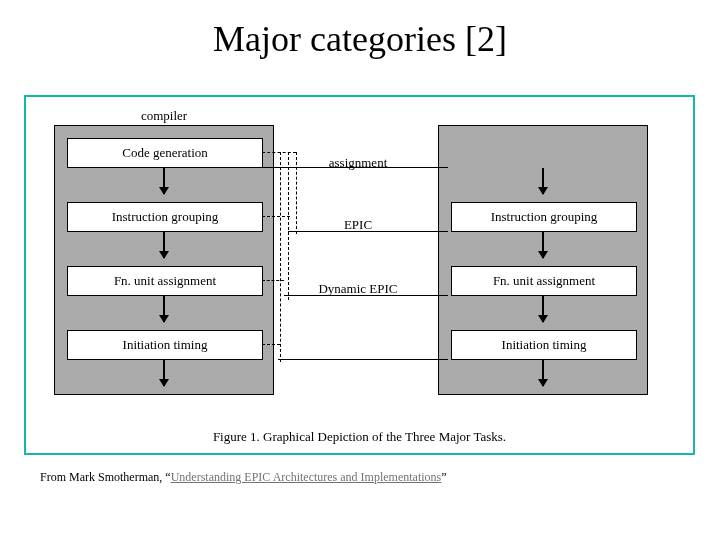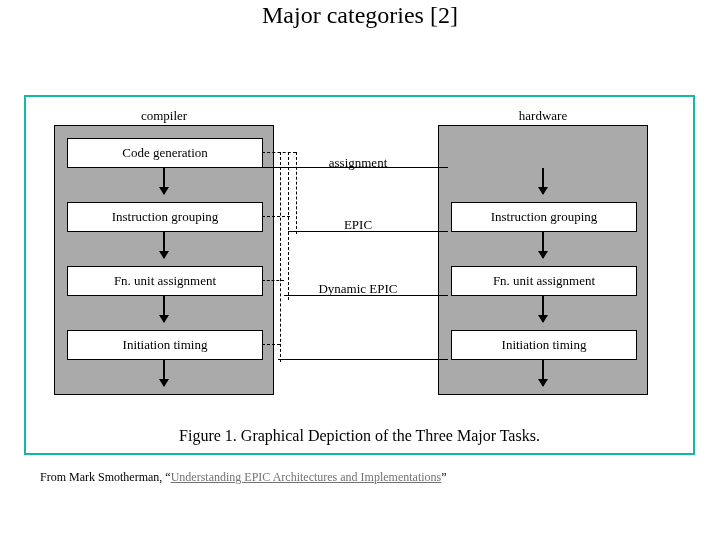--- a/index.html
+++ b/index.html
@@ -6,23 +6,23 @@
   body {
     width: 720px;
     height: 540px;
     background: #fff;
     font-family: "Times New Roman", Times, serif;
     color: #000;
     position: relative;
     overflow: hidden;
   }
   .title {
-    font-size: 24px;
+    font-size: 36px;
     text-align: center;
-    margin-top: 2px;
+    margin-top: 18px;
     font-weight: normal;
   }
   .figure-frame {
     position: absolute;
     left: 24px;
     top: 95px;
     width: 671px;
     height: 360px;
     border: 2px solid #14b8a6;
     background: #fff;
@@ -107,21 +107,21 @@
   .solid-h {
     position: absolute;
     border-top: 1.5px solid #000;
     height: 0;
   }
   .caption {
     position: absolute;
     bottom: 8px;
     width: 100%;
     text-align: center;
-    font-size: 16px;
+    font-size: 13px;
   }
   .attribution {
     position: absolute;
     left: 40px;
     top: 470px;
     font-size: 12px;
   }
   .attribution a {
     color: #737373;
     text-decoration: underline;
@@ -144,21 +144,20 @@
     <div class="arrow-down" style="top:106px;height:26px"></div>
 
     <div class="stage-box" style="top:140px">Fn. unit assignment</div>
     <div class="arrow-down" style="top:170px;height:26px"></div>
 
     <div class="stage-box" style="top:204px">Initiation timing</div>
     <div class="arrow-down" style="top:234px;height:26px"></div>
   </div>
 
   <div class="col-right">
-    <div class="col-header">hardware</div>
 
     <div class="arrow-down" style="top:42px;height:26px"></div>
     <div class="stage-box" style="top:76px">Instruction grouping</div>
     <div class="arrow-down" style="top:106px;height:26px"></div>
 
     <div class="stage-box" style="top:140px">Fn. unit assignment</div>
     <div class="arrow-down" style="top:170px;height:26px"></div>
 
     <div class="stage-box" style="top:204px">Initiation timing</div>
     <div class="arrow-down" style="top:234px;height:26px"></div>

